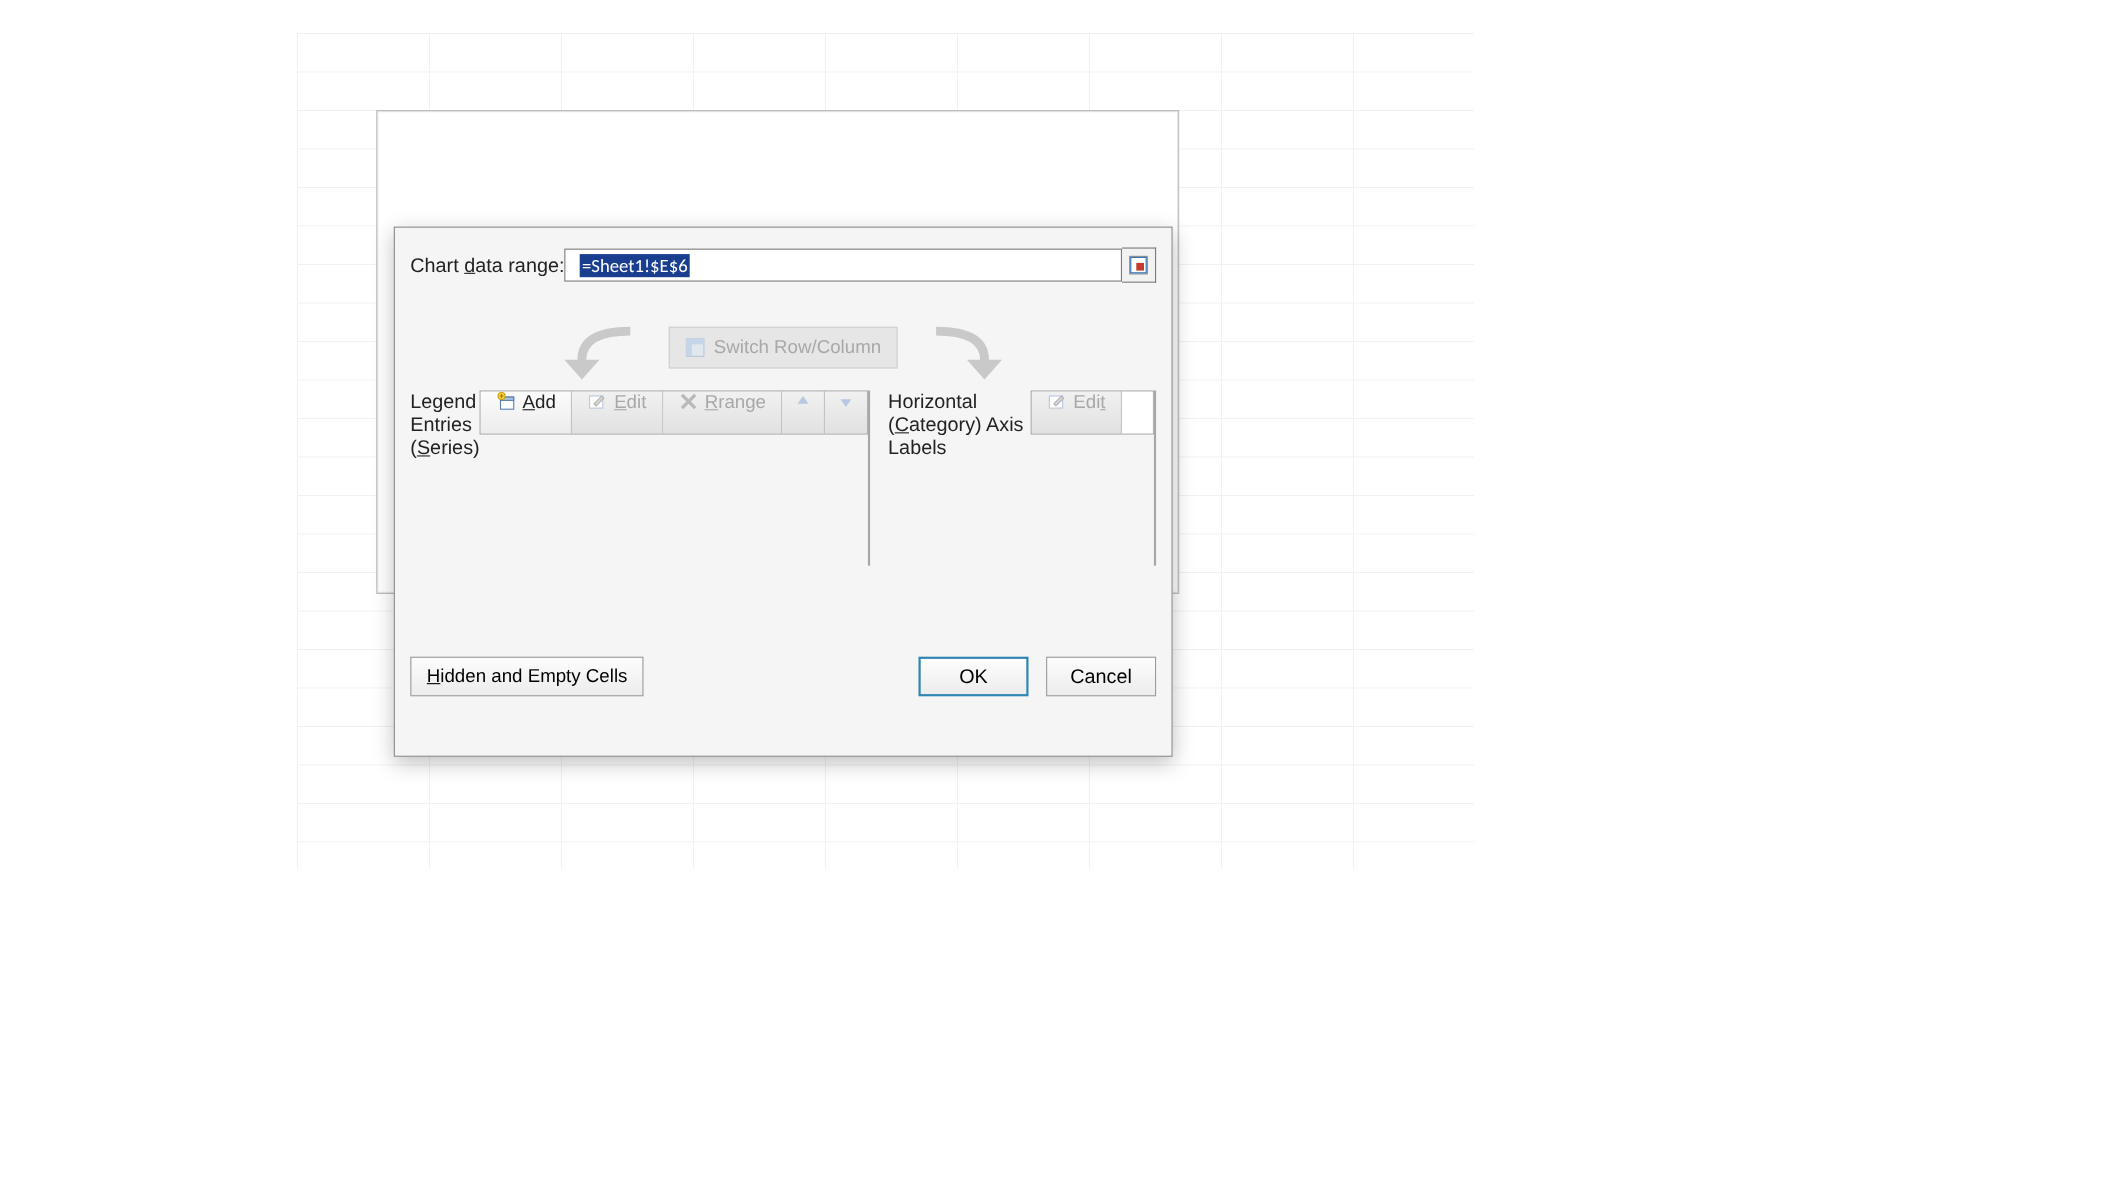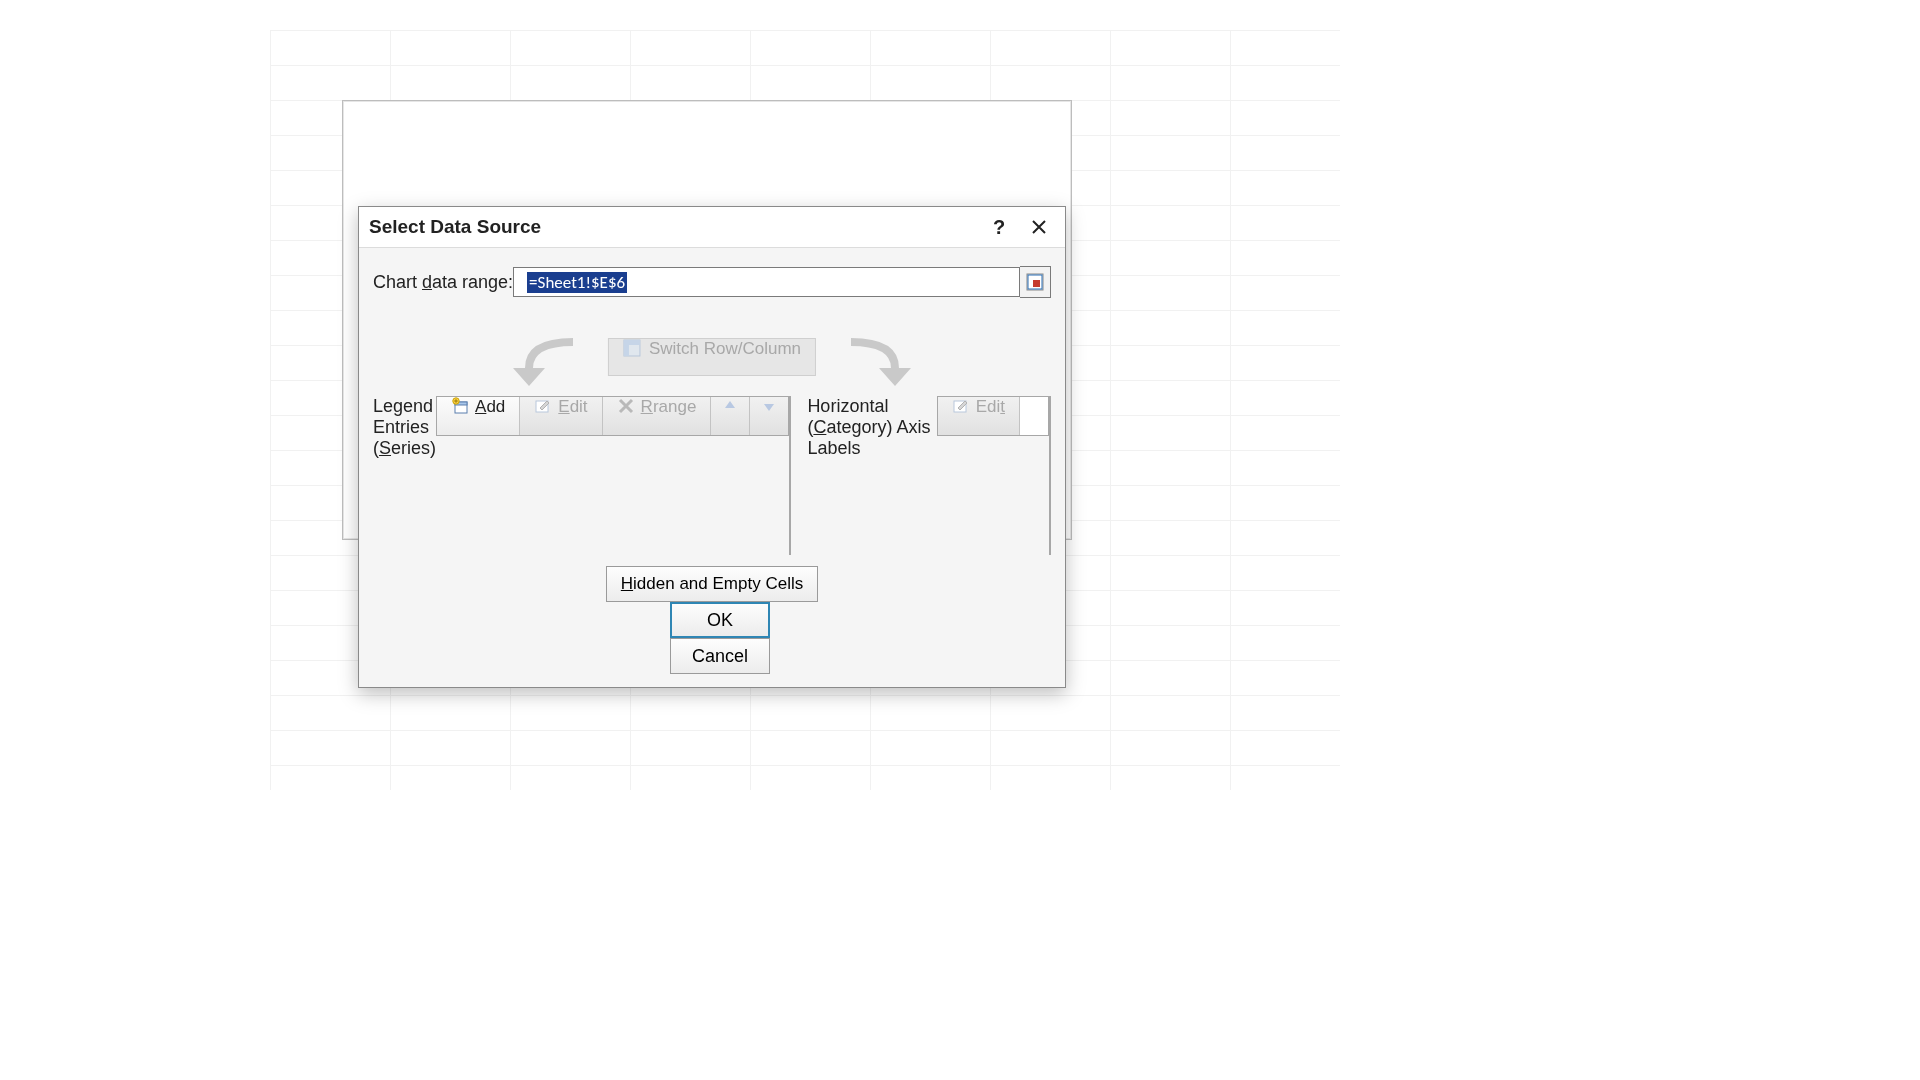--- a/index.html
+++ b/index.html
@@ -59,21 +59,21 @@
 }
 .range-pick svg{width:18px;height:18px;}
 
 
 .switch-strip{
   position:relative;height:56px;margin-bottom:10px;
 }
 .switch-btn{
   position:absolute;left:50%;top:8px;transform:translateX(-50%);
   height:36px;padding:0 14px;border:1px solid #cfcfcf;background:#e6e6e6;
-  display:flex;gap:8px;color:#a8a8a8;font-size:17px;
+  display:flex;align-items:center;gap:8px;color:#a8a8a8;font-size:17px;
 }
 .switch-btn svg{width:18px;height:18px;opacity:.5;}
 .swap-arrow{position:absolute;top:2px;}
 .swap-arrow svg{fill:#c9c9c9;}
 .swap-left{left:130px;}
 .swap-right{right:130px;}
 
 .columns{display:flex;gap:16px;}
 .col{display:flex;flex-direction:row;}
 .col.left{flex:1.05;}
@@ -88,21 +88,21 @@
 }
 .tbtn:last-child{border-right:none;}
 .tbtn.enabled{color:#222;background:linear-gradient(#fcfcfc,#ececec);cursor:pointer;}
 .tbtn.iconbtn{padding:0 10px;}
 .tbtn svg,.tbtn .ico{width:18px;height:18px;}
 .tbtn .lbl .ul{text-decoration:underline;}
 .listbox{
   border:1px solid #a7a7a7;border-top:none;background:#fff;height:158px;
 }
 
-.footer{position:absolute;left:14px;right:14px;bottom:14px;display:flex;align-items:center;flex-direction:column;}
+.footer{position:absolute;left:14px;right:14px;bottom:14px;display:flex;align-items:center;}
 .footer .hidden-btn{
   height:36px;padding:0 14px;border:1px solid #9a9a9a;background:linear-gradient(#fdfdfd,#ececec);
   font-size:17px;cursor:pointer;
 }
 .footer .hidden-btn .ul{text-decoration:underline;}
 .footer .spacer{flex:1;}
 .footer .ok,.footer .cancel{
   width:100px;height:36px;border:1px solid #9a9a9a;background:linear-gradient(#fdfdfd,#ececec);
   font-size:18px;cursor:pointer;margin-left:16px;
 }
@@ -110,30 +110,20 @@
 </style>
 </head>
 <body>
 
 <div class="stage">
   <div class="sheet"></div>
   <div class="chart-box"></div>
 
   <div class="dialog">
 
-    <div class="titlebar">
-      <div class="title">Select Data Source</div>
-      <div class="spacer"></div>
-      <div class="help">?</div>
-      <div class="close">
-        <svg viewBox="0 0 14 14">
-            <path d="M1 1 L13 13 M13 1 L1 13" stroke="#222" stroke-width="2" fill="none"></path>
-          </svg>
-      </div>
-    </div>
 
     <div class="body">
 
       <div class="row-range">
         <label>
           <span>Chart </span><span class="ul">d</span><span>ata range:</span>
         </label>
         <div class="range-wrap">
           <div class="range-input">
             <span class="sel">=Sheet1!$E$6</span>

